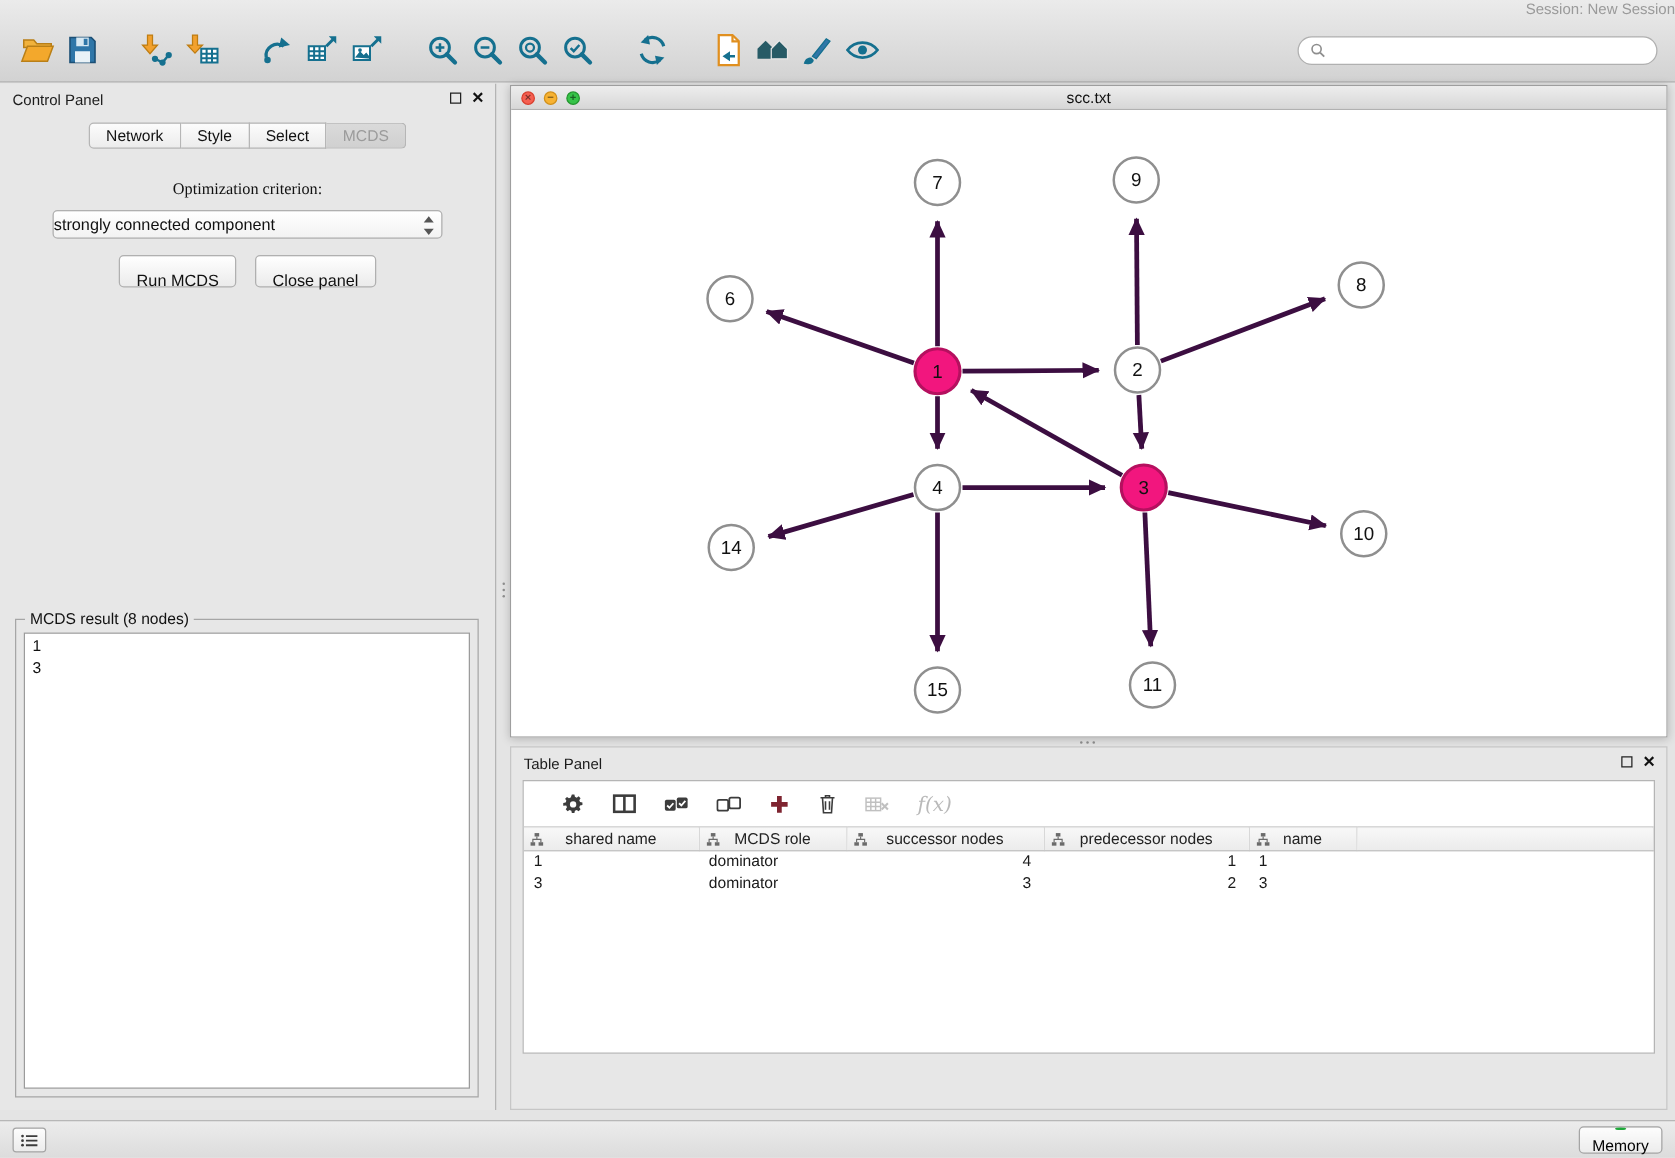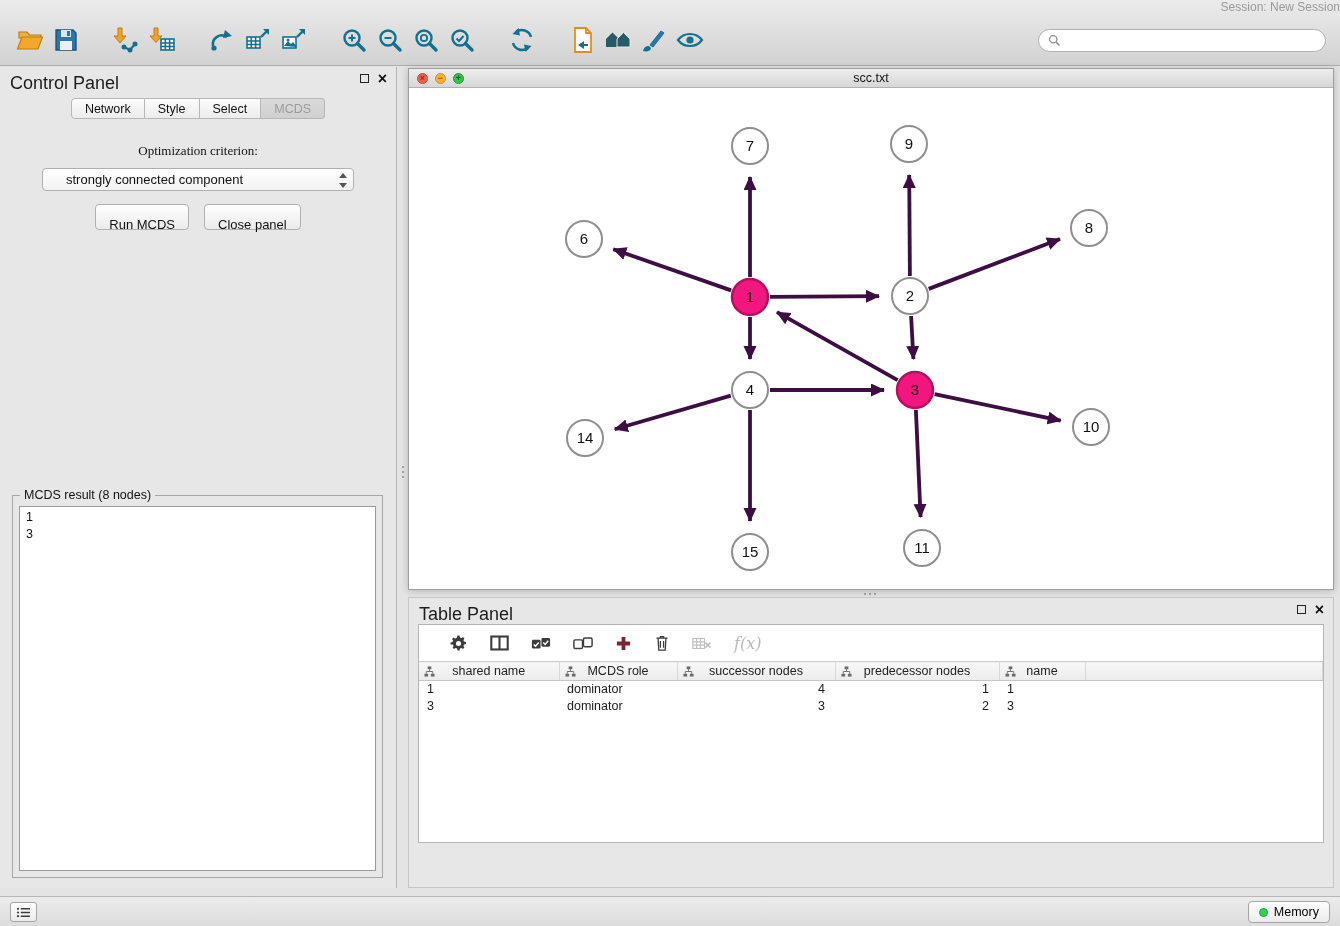--- a/index.html
+++ b/index.html
@@ -21,37 +21,37 @@
   .grp { margin-left:24px; }
   .search { margin-left:auto; margin-right:14px; width:288px; height:23px; background:#fff;
     border:1px solid #b0b0b0; border-radius:12px; display:flex; align-items:center;
     padding:0 9px; gap:5px; }
   .search input { border:none; outline:none; flex:1; font-size:12px; background:transparent; }
 
   
   .control-panel { position:absolute; left:0; top:67px; width:397px; height:821px;
     background:#e7e7e7; border-right:1px solid #b4b4b4; }
   .panel-head { height:26px; position:relative; }
-  .panel-title { position:absolute; left:10px; top:6px; font-size:18px; color:#1c1c1c; }
+  .panel-title { position:absolute; left:10px; top:6px; font-size:12px; color:#1c1c1c; }
   .winbtns { position:absolute; right:9px; top:6px; display:flex; gap:9px; align-items:center; }
   .winbtn-float { width:9px; height:9px; border:1.5px solid #222; display:inline-block; }
   .winbtn-close { font-size:16px; font-weight:bold; color:#111; line-height:11px; cursor:default; }
 
   .seg { display:flex; justify-content:center; }
   .seg .tab { height:21px; padding:0 13px; font-size:12.5px; color:#111;
     background:linear-gradient(#fcfcfc,#ececec); border:1px solid #b6b6b6; border-left:none; cursor:default; }
   .seg .tab:first-child { border-left:1px solid #b6b6b6; border-radius:4px 0 0 4px; }
   .seg .tab:last-child { border-radius:0 4px 4px 0; }
   .seg .tab.active { background:linear-gradient(#dadada,#d0d0d0); color:#9b9b9b; }
   .cp-tabs { margin-top:5px; }
 
   .opt-label { text-align:center; margin-top:24px; font-size:13px;font-family:Liberation Serif, serif; }
   .selectbox { width:312px; height:23px; margin:9px auto 0; border:1px solid #b0b0b0; border-radius:4px;
     background:linear-gradient(#ffffff,#f2f2f2); display:flex; align-items:center;
-    padding-left:23px; font-size:13px; position:relative; cursor:default; }
+    padding-left:0; font-size:13px; position:relative; cursor:default; }
   .selectbox .chevrons { position:absolute; right:5px; top:3px; }
   .btnrow { display:flex; justify-content:center; gap:15px; margin-top:13px; }
   .pushbtn { height:22px; padding:12px 13px; font-size:13px; border:1px solid #b0b0b0; border-radius:4px;
     background:linear-gradient(#ffffff,#ebebeb); color:#111; cursor:default; }
 
   .groupbox { position:absolute; left:12px; right:13px; top:428px; bottom:10px; border:1px solid #a6a6a6; }
   .legend { position:absolute; top:-8px; left:7px; background:#e7e7e7; padding:0 4px; font-size:12.5px; }
   .result-area { position:absolute; left:6px; right:6px; top:10px; bottom:6px; background:#fff;
     border:1px solid #9b9b9b; font-size:12.5px; padding:2px 6px; line-height:17px; overflow:auto; }
 
@@ -93,21 +93,21 @@
   .dtable td { height:17px; padding:0 8px; color:#1a1a1a; }
   .dtable td.num { text-align:right; padding-right:10px; }
   .bottom-tabs { position:absolute; left:0; right:0; bottom:8px; }
 
   
   .statusbar { position:absolute; left:0; right:0; bottom:0; height:30px;
     background:linear-gradient(#ececec,#dcdcdc); border-top:1px solid #b7b7b7; }
   .sb-left { position:absolute; left:10px; top:5px; width:27px; height:20px; border:1px solid #a5a5a5;
     border-radius:3px; background:linear-gradient(#fdfdfd,#ececec); display:flex; align-items:center; justify-content:center; }
   .sb-mem { position:absolute; right:10px; top:4px; height:22px; border:1px solid #a5a5a5; border-radius:4px;
-    background:linear-gradient(#fdfdfd,#ececec); display:flex; align-items:center; gap:6px; padding:0 10px; font-size:12.5px; }
+    background:linear-gradient(#fdfdfd,#ececec); display:flex; align-items:center; gap:6px; padding:0 10px; font-size:12.5px;flex-direction:column; }
   .memdot { width:9px; height:9px; border-radius:50%; background:#2fd14e; border:1px solid #1fa83a; }
 </style>
 </head>
 <body>
 
 <div class="header">
   <div class="titlebar">
     <span>Session: New Session</span>
   </div>
   <div class="toolbar">

